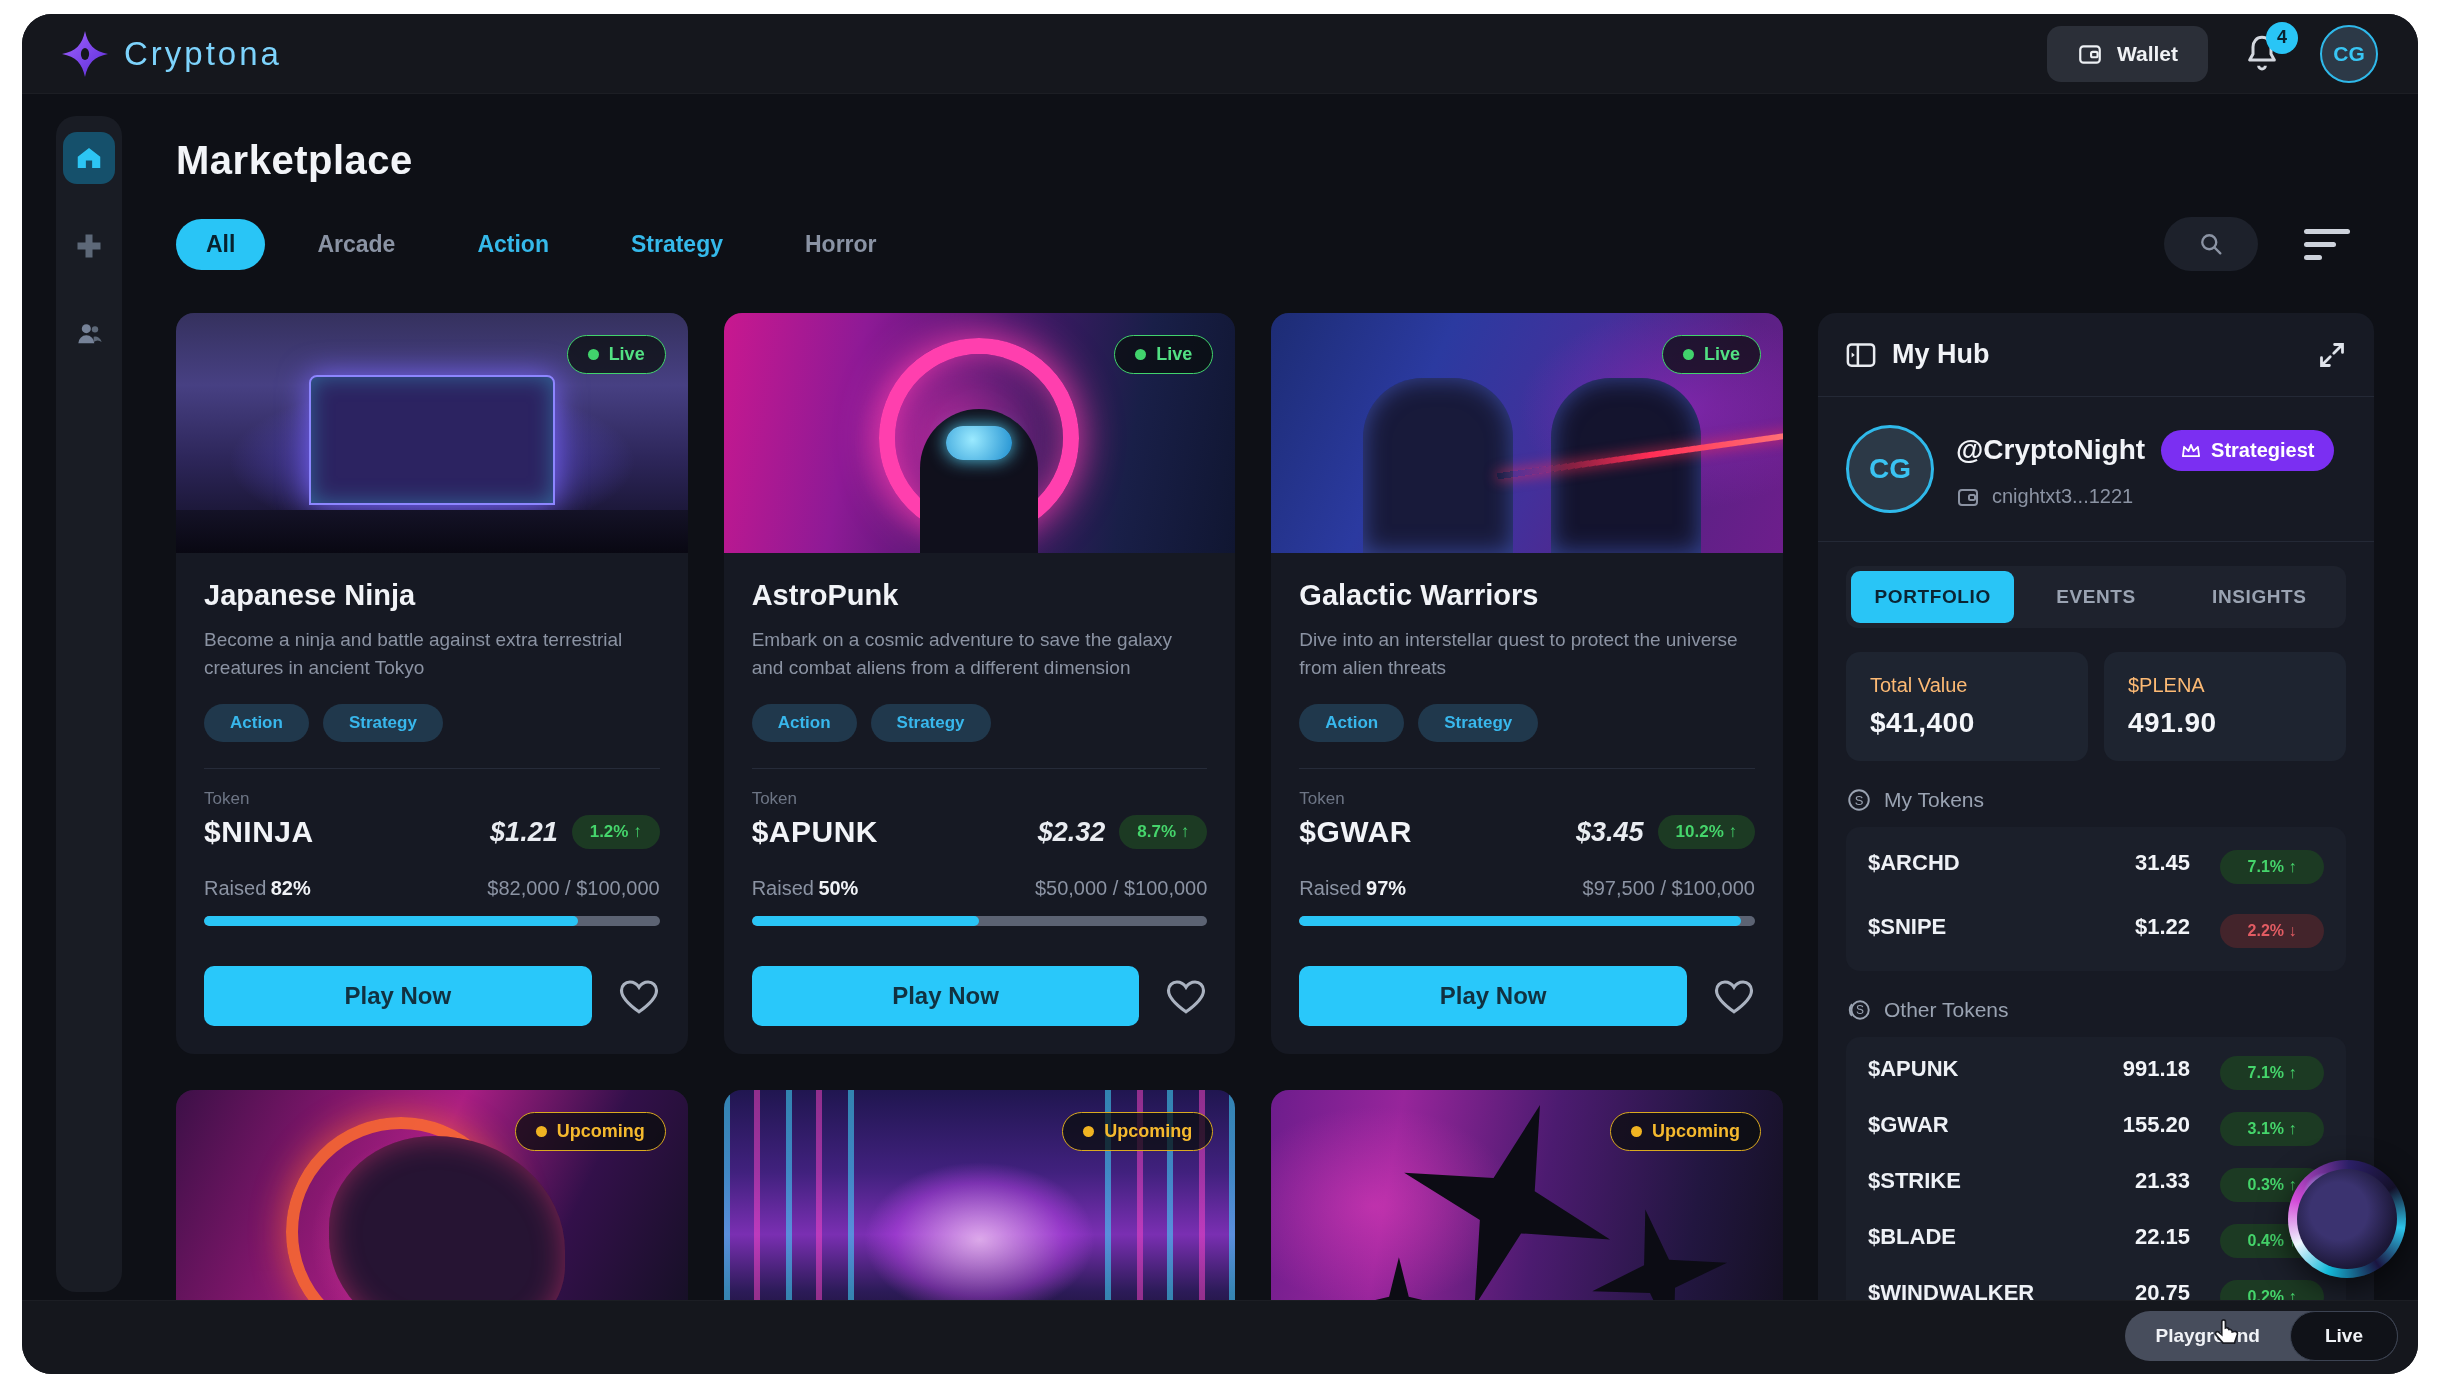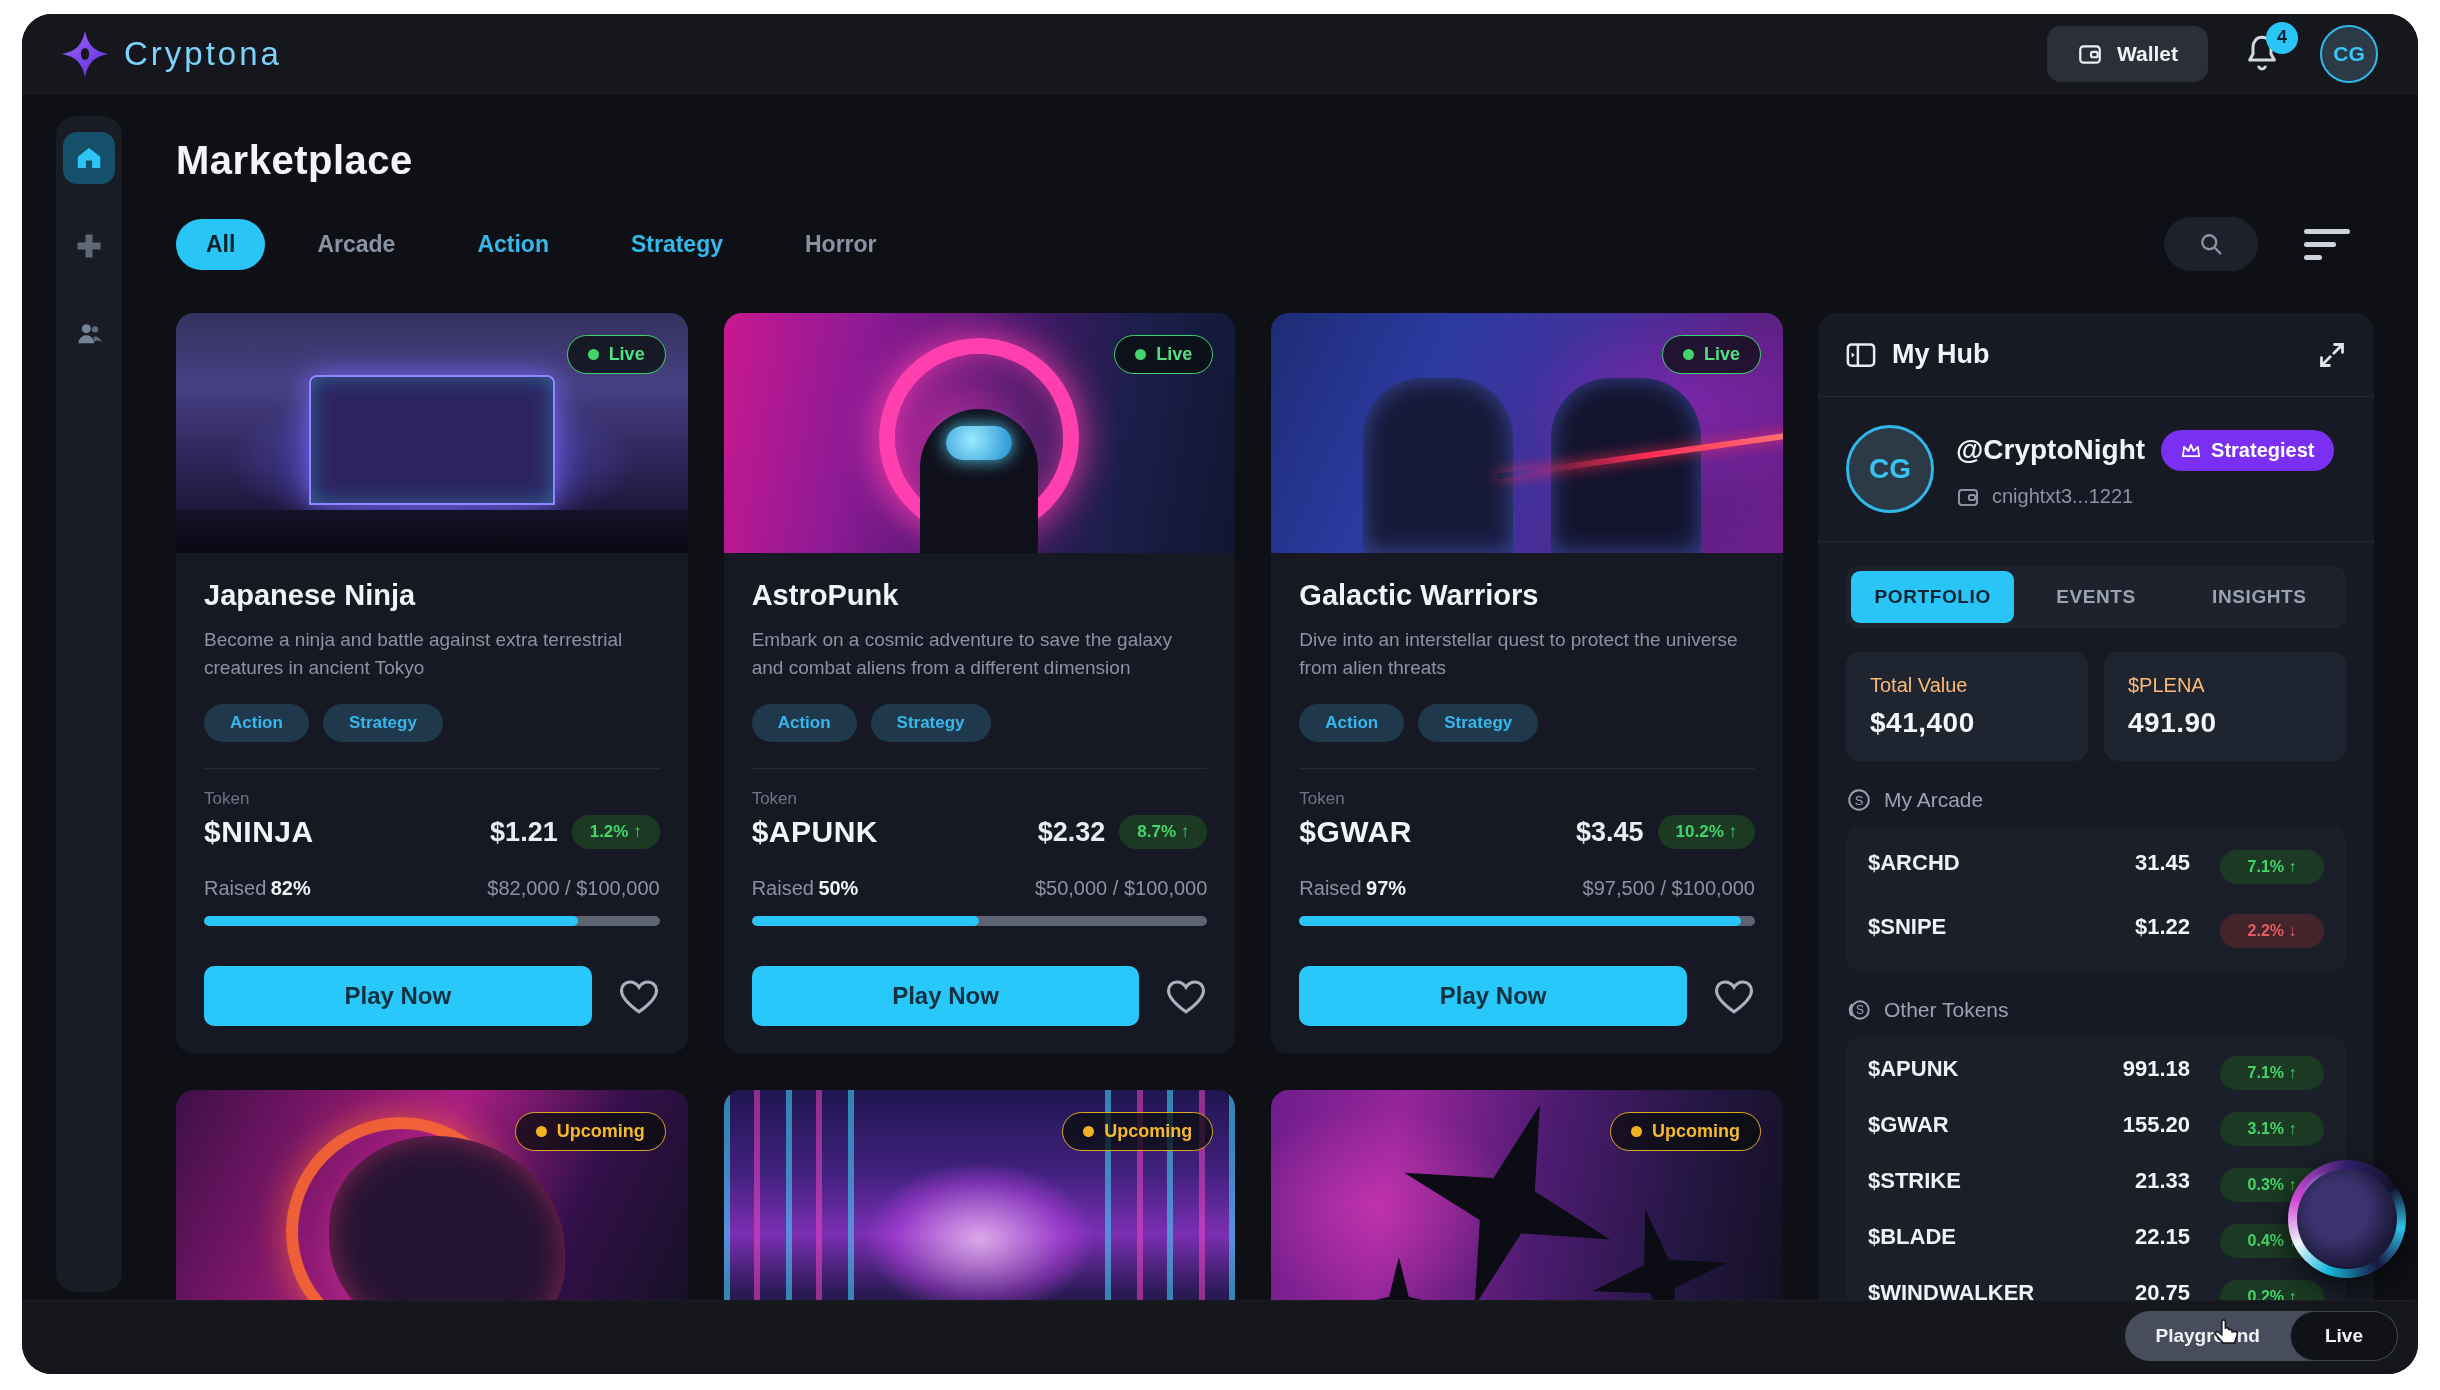--- a/index.html
+++ b/index.html
@@ -71,21 +71,21 @@
   .card-title { color:#f1f3f7; font-size:29px; font-weight:700; }
   .card-desc { color:#8b93a3; font-size:19px; line-height:1.45; margin-top:14px; min-height:56px; }
   .tag-row { display:flex; gap:14px; margin-top:22px; }
   .tag { background:#20384c; color:#38b7ec; font-size:17px; font-weight:700;
     padding:9px 26px; border-radius:999px; border:none; }
   .card-divider { border:none; border-top:1.5px solid #262b39; margin:26px 0 20px; }
   .token-row { display:flex; align-items:flex-end; justify-content:space-between; }
   .token-label { color:#6d7585; font-size:17px; }
   .token-symbol { color:#f2f4f8; font-size:30px; font-weight:600; margin-top:6px; letter-spacing:.5px; }
   .price-wrap { display:flex; align-items:center; gap:14px; }
-  .price { color:#e9ecf1; font-size:27px; font-weight:600; }
+  .price { color:#e9ecf1; font-size:27px; font-weight:600;font-style:italic; }
   .chg-pill { font-size:17px; font-weight:600; padding:7px 18px; border-radius:999px; }
   .chg-up { background:#1c3a23; color:#45d56b; }
   .chg-down { background:#43242b; color:#e25c63; }
   .raised-row { display:flex; justify-content:space-between; align-items:center; margin-top:28px; }
   .raised-label { color:#8b93a3; font-size:20px; }
   .raised-pct { color:#f0f2f6; font-weight:700; font-size:20px; }
   .raised-amount { color:#8b93a3; font-size:20px; }
   .progress { height:10px; border-radius:6px; background:#5c6373; margin-top:16px; overflow:hidden; }
   .progress-fill { height:100%; background:#29c5f6; border-radius:6px; }
   .card-actions { display:flex; align-items:center; gap:26px; margin-top:40px; }
@@ -513,21 +513,21 @@
             <div class="stat-label">$PLENA</div>
             <div class="stat-value">491.90</div>
           </div>
         </div>
 
         <div class="hub-section-head">
           <svg width="26" height="26" viewBox="0 0 24 24">
             <circle cx="12" cy="12" r="9" fill="none" stroke="#9aa3b2" stroke-width="1.8"></circle>
             <text x="12" y="16.5" font-size="12" font-family="Liberation Sans,sans-serif" fill="#9aa3b2" text-anchor="middle">S</text>
           </svg>
-          <span>My Arcade</span>
+          <span>My Tokens</span>
         </div>
         <div class="token-card">
           <div class="token-line">
             <span class="token-sym">$ARCHD</span>
             <span class="token-val">31.45</span>
             <span class="token-pill chg-up">7.1% ↑</span>
           </div>
           <div class="token-line">
             <span class="token-sym">$SNIPE</span>
             <span class="token-val">$1.22</span>

